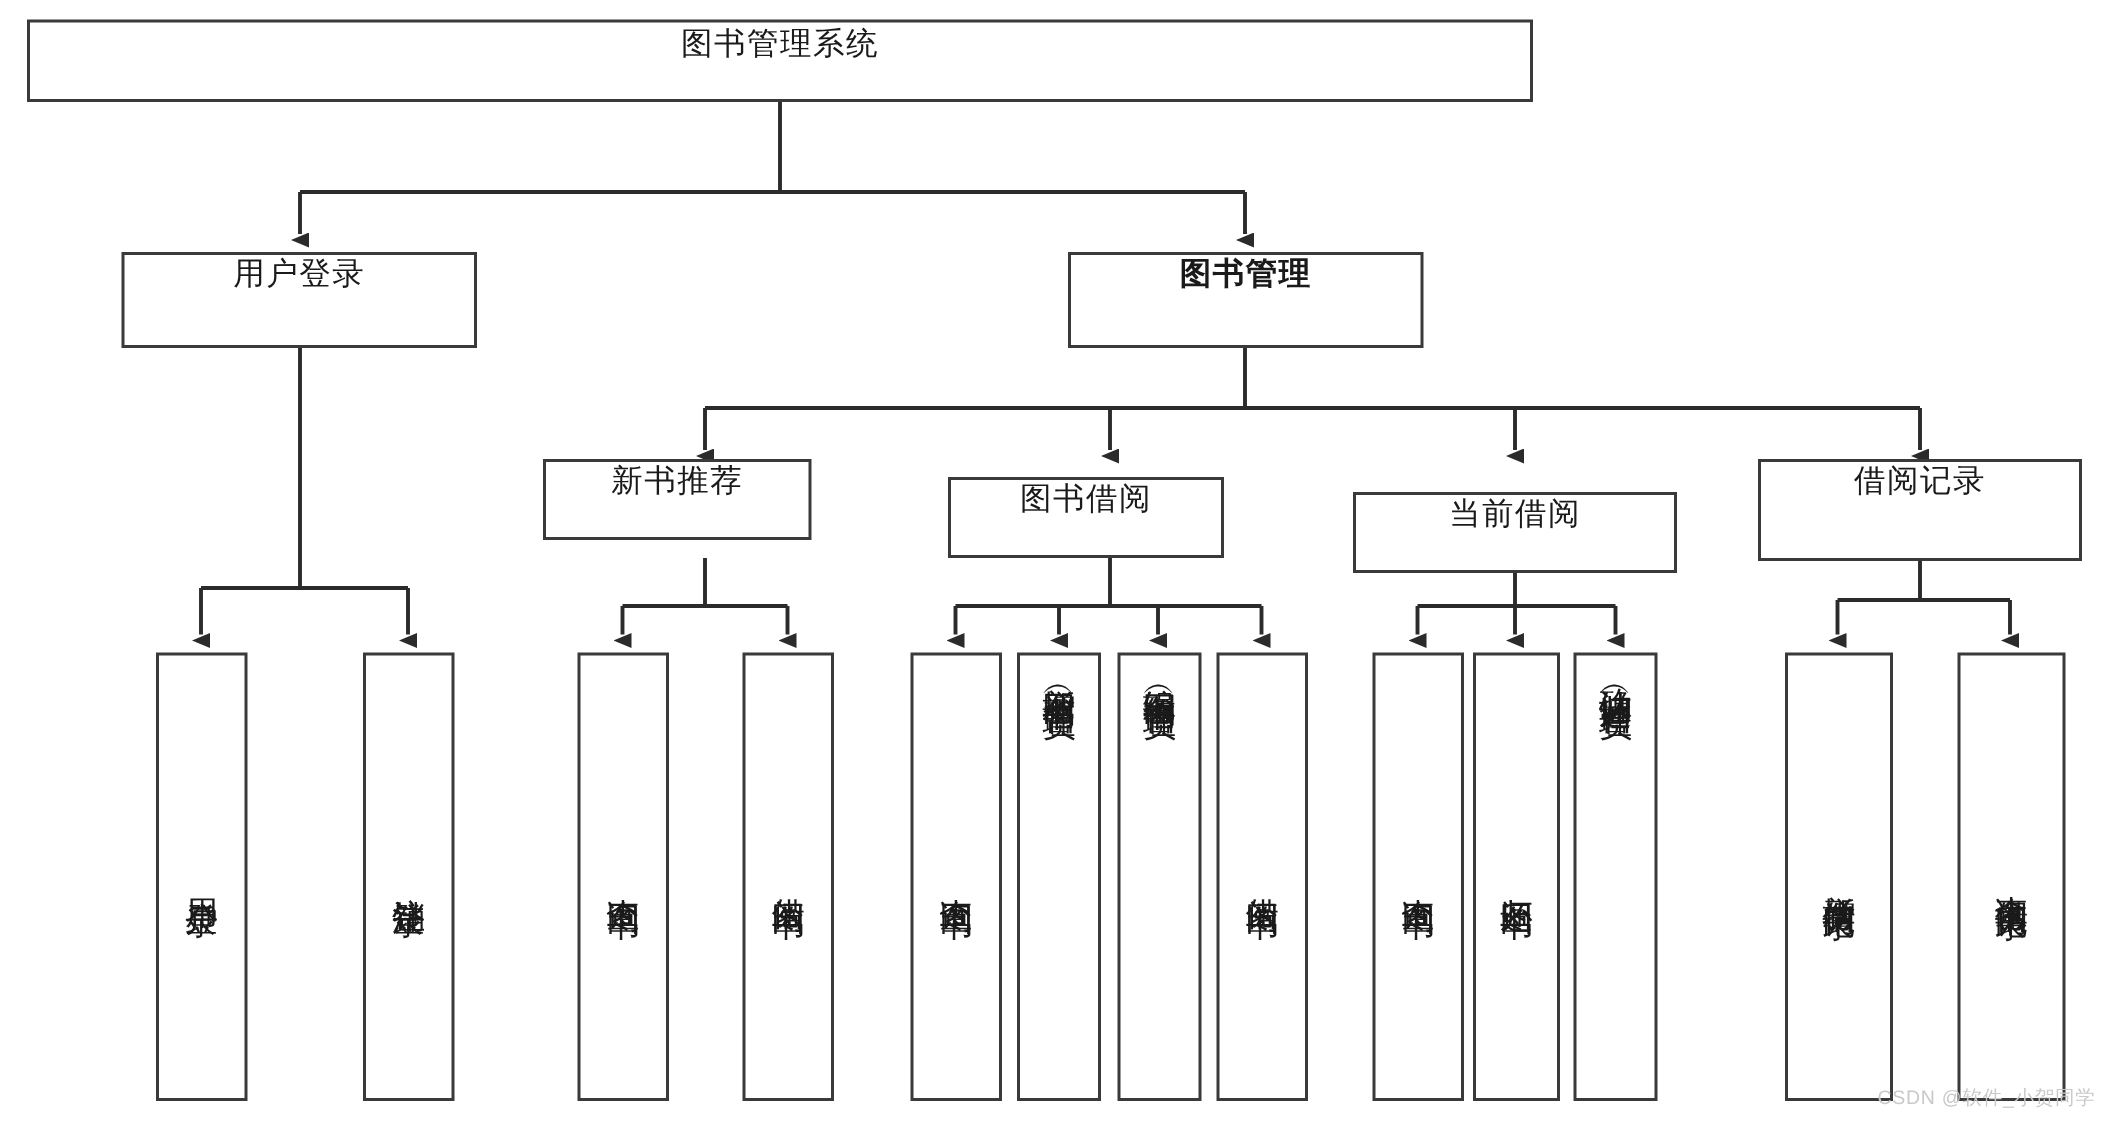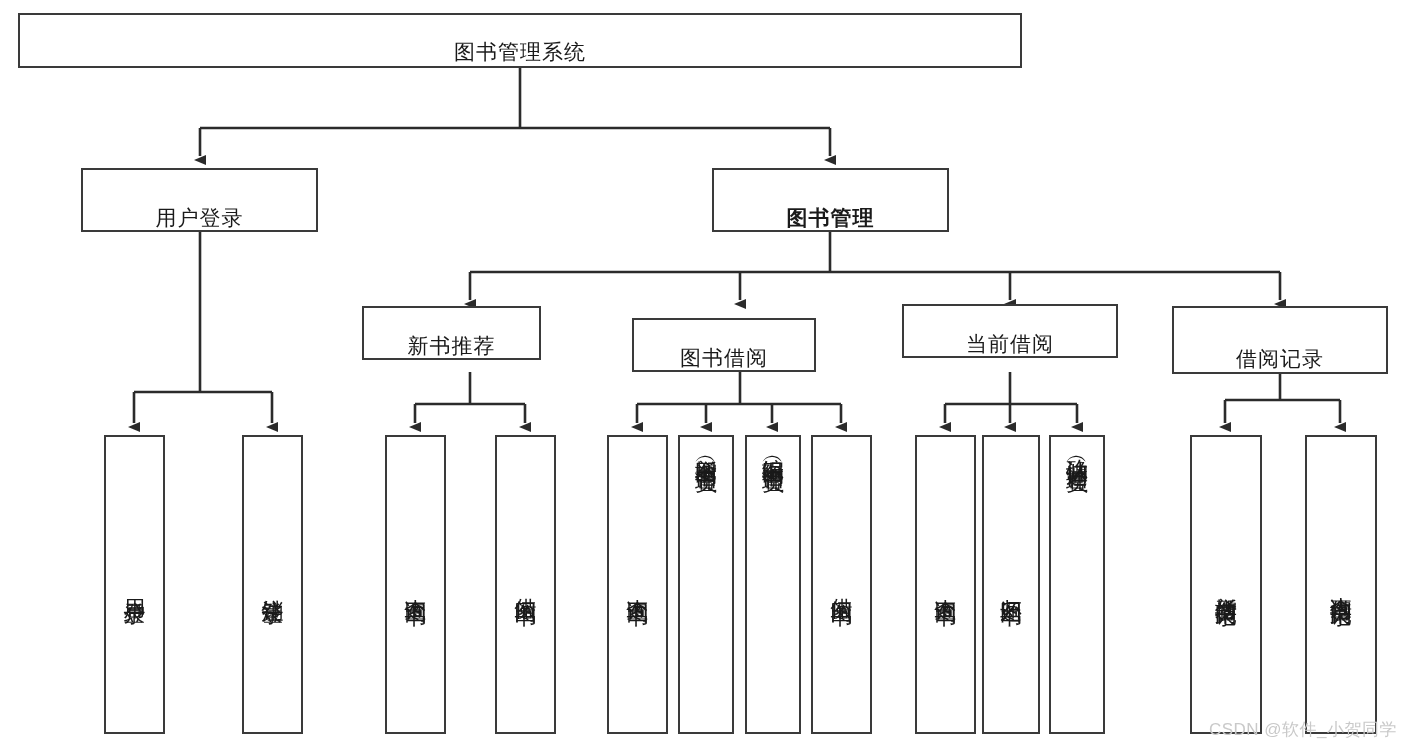--- a/index.html
+++ b/index.html
@@ -24,21 +24,21 @@
     width: 1405px;
     height: 747px;
     pointer-events: none;
   }
   .node {
     position: absolute;
     box-sizing: border-box;
     border: 2px solid #3a3a3a;
     background: #ffffff;
     display: flex;
-    align-items: flex-end;
+    align-items: flex-start;
     justify-content: center;
     color: #1a1a1a;
   }
   .node.horiz {
     font-size: 21px;
     letter-spacing: 1px;
     line-height: 1.2;
     text-align: center;
   }
   .node.root {
@@ -59,21 +59,21 @@
     white-space: nowrap;
     text-align: center;
   }
   .node.leaf.toptext {
     align-items: flex-start;
   }
   .watermark {
     position: absolute;
     right: 8px;
     bottom: 6px;
-    font-size: 17px;
+    font-size: 13px;
     color: #c9c9c9;
     letter-spacing: 0.5px;
     white-space: nowrap;
     font-family: "Liberation Sans", "DejaVu Sans", sans-serif;
   }
 </style>
 </head>
 <body>
 
 <div id="canvas">
@@ -138,21 +138,21 @@
   <div class="node horiz" style="left:712px; top:168px; width:237px; height:64px;font-weight:bold;">
     <span>图书管理</span>
   </div>
 
   <div class="node horiz" style="left:362px; top:306px; width:179px; height:54px;">
     <span>新书推荐</span>
   </div>
   <div class="node horiz" style="left:632px; top:318px; width:184px; height:54px;">
     <span>图书借阅</span>
   </div>
-  <div class="node horiz" style="left:902px; top:304px; width:216px; height:54px;">
+  <div class="node horiz" style="left:902px; top:328px; width:216px; height:54px;">
     <span>当前借阅</span>
   </div>
   <div class="node horiz" style="left:1172px; top:306px; width:216px; height:68px;font-family:Liberation Serif, serif;">
     <span>借阅记录</span>
   </div>
 
   <div class="node leaf" style="left:104px; top:435px; width:61px; height:299px;">
     <span class="vtext">用户登录</span>
   </div>
   <div class="node leaf" style="left:242px; top:435px; width:61px; height:299px;">

